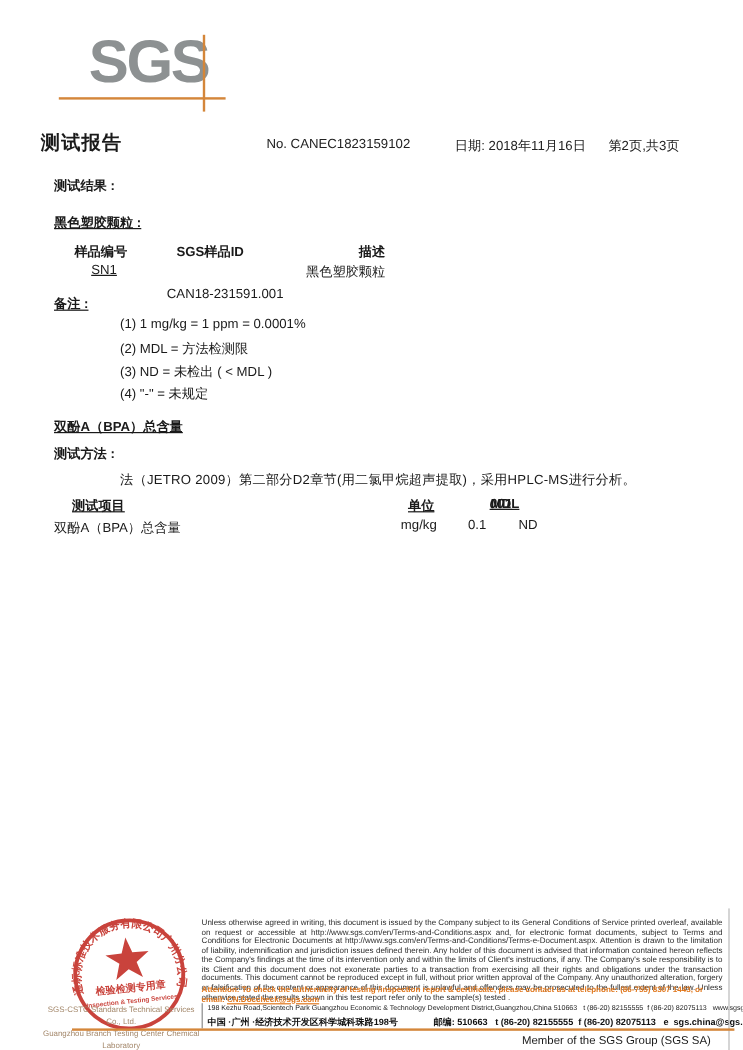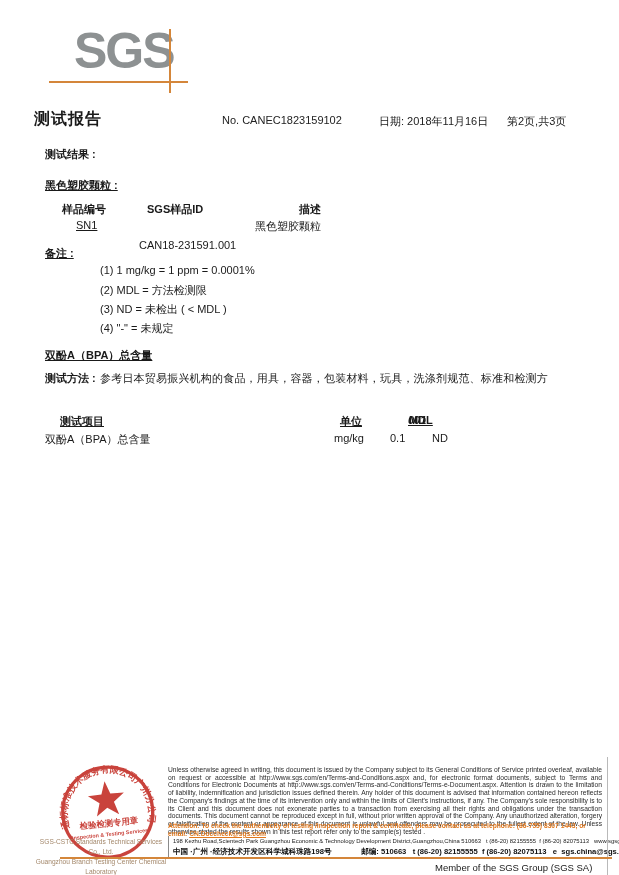--- a/index.html
+++ b/index.html
@@ -132,21 +132,21 @@
   <div class="abs txt sd-v-col3">黑色塑胶颗粒</div>
 
   <div class="abs label-bold remarks-label">备注 :</div>
   <div class="abs txt remark-1">(1) 1 mg/kg = 1 ppm = 0.0001%</div>
   <div class="abs txt remark-2">(2) MDL = 方法检测限</div>
   <div class="abs txt remark-3">(3) ND = 未检出 ( &lt; MDL )</div>
   <div class="abs txt remark-4">(4) "-" = 未规定</div>
 
   <div class="abs label-bold u bpa-title">双酚A（BPA）总含量</div>
   <div class="abs label-bold method-label">测试方法 :</div>
-  <div class="abs txt method-l1">参考日本贸易振兴机构的食品，用具，容器，包装材料，玩具，洗涤剂规范、标准和检测方</div>
+  <div class="abs txt method-l2">法（JETRO 2009）第二部分D2章节(用二氯甲烷超声提取)，采用HPLC-MS进行分析。</div>
 
   <div class="abs label-bold u rt-h-item">测试项目</div>
   <div class="abs label-bold u rt-h-unit">单位</div>
   <div class="abs label-bold u rt-h-mdl">MDL</div>
   <div class="abs label-bold u rt-h-001">001</div>
   <div class="abs txt rt-v-item">双酚A（BPA）总含量</div>
   <div class="abs txt rt-v-unit">mg/kg</div>
   <div class="abs txt rt-v-mdl">0.1</div>
   <div class="abs txt rt-v-001">ND</div>
 

